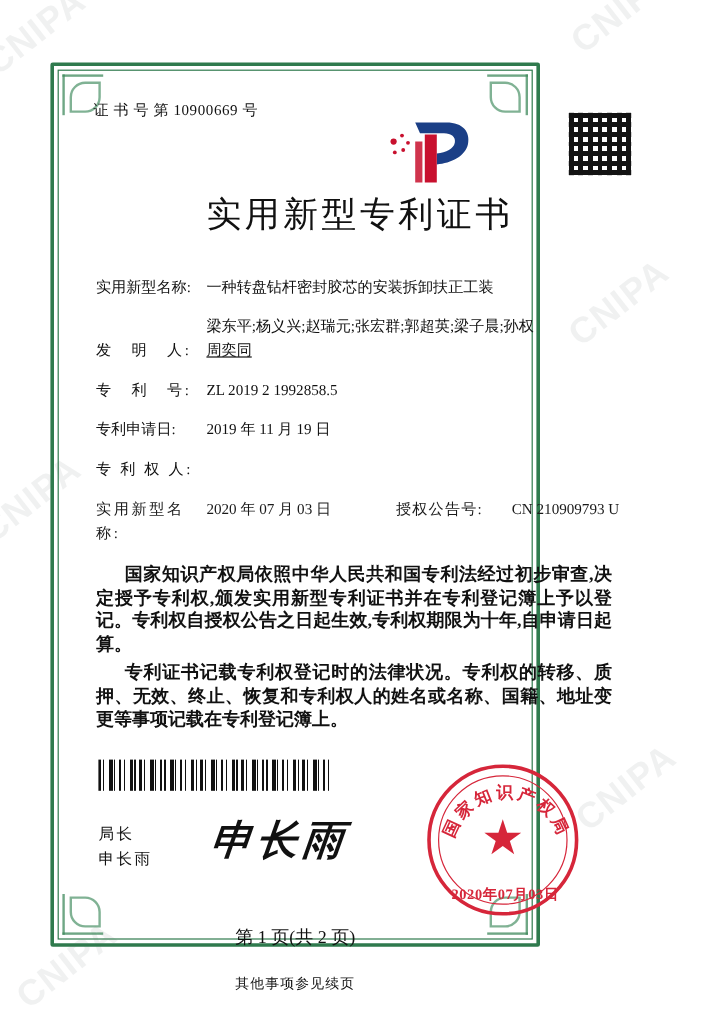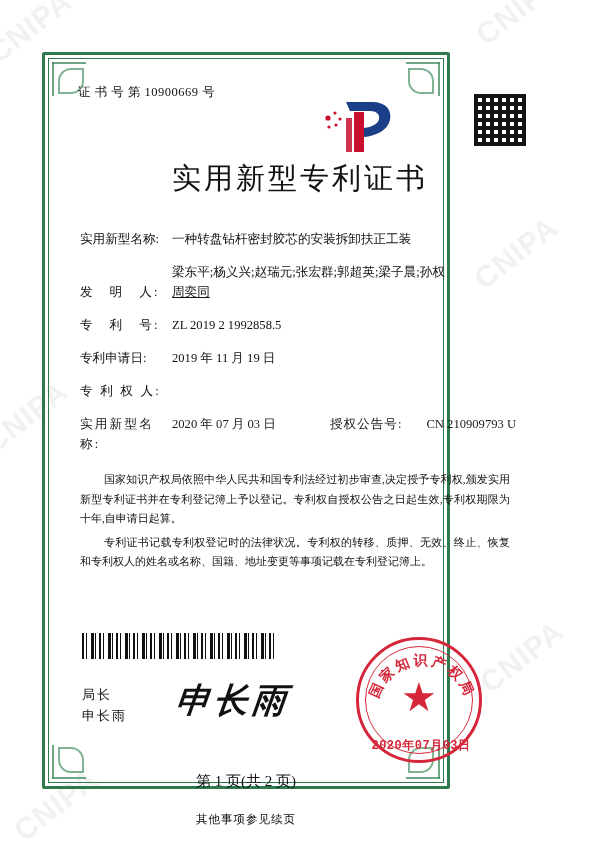--- a/index.html
+++ b/index.html
@@ -140,26 +140,27 @@
   .val { flex: 1; color: #111; }
   .val .sub { display: block; text-decoration: underline; }
 
   .row-dual { display: flex; font-size: 12.6px; line-height: 20px; margin-bottom: 13px; }
   .row-dual .half { display: flex; }
   .row-dual .half.first { width: 250px; }
   .row-dual .lbl2 { width: 92px; flex: 0 0 92px; letter-spacing: 2.2px; }
   .row-dual .lbl3 { flex: 0 0 auto; letter-spacing: 1px; margin-right: 24px; text-align: center; }
 
   .para {
-    font-size: 11px;
+    font-size: 15px;
     line-height: 19.5px;
     text-align: justify;
     margin: 16px 20px 0 10px;
     text-indent: 24px;
     color: #111;
+    font-weight: bold;
   }
   .para.second { margin-top: 4px; }
 
   
   .barcode {
     position: absolute;
     left: 82px; top: 633px;
     width: 196px; height: 26px;
     background:
       repeating-linear-gradient(90deg,
@@ -223,21 +224,21 @@
     font-weight: bold;
     fill: #d6263a;
     letter-spacing: 3px;
   }
   .seal-date {
     position: absolute;
     left: -14px;
     bottom: 6px;
     width: 152px;
     text-align: center;
-    font-family: Liberation Mono, monospace;
+    font-family: Liberation Serif, serif;
     font-size: 12px;
     font-weight: bold;
     color: #d6263a;
     letter-spacing: .5px;
   }
 
   .page-no {
     position: absolute;
     left: 0; right: 0;
     top: 772px;

